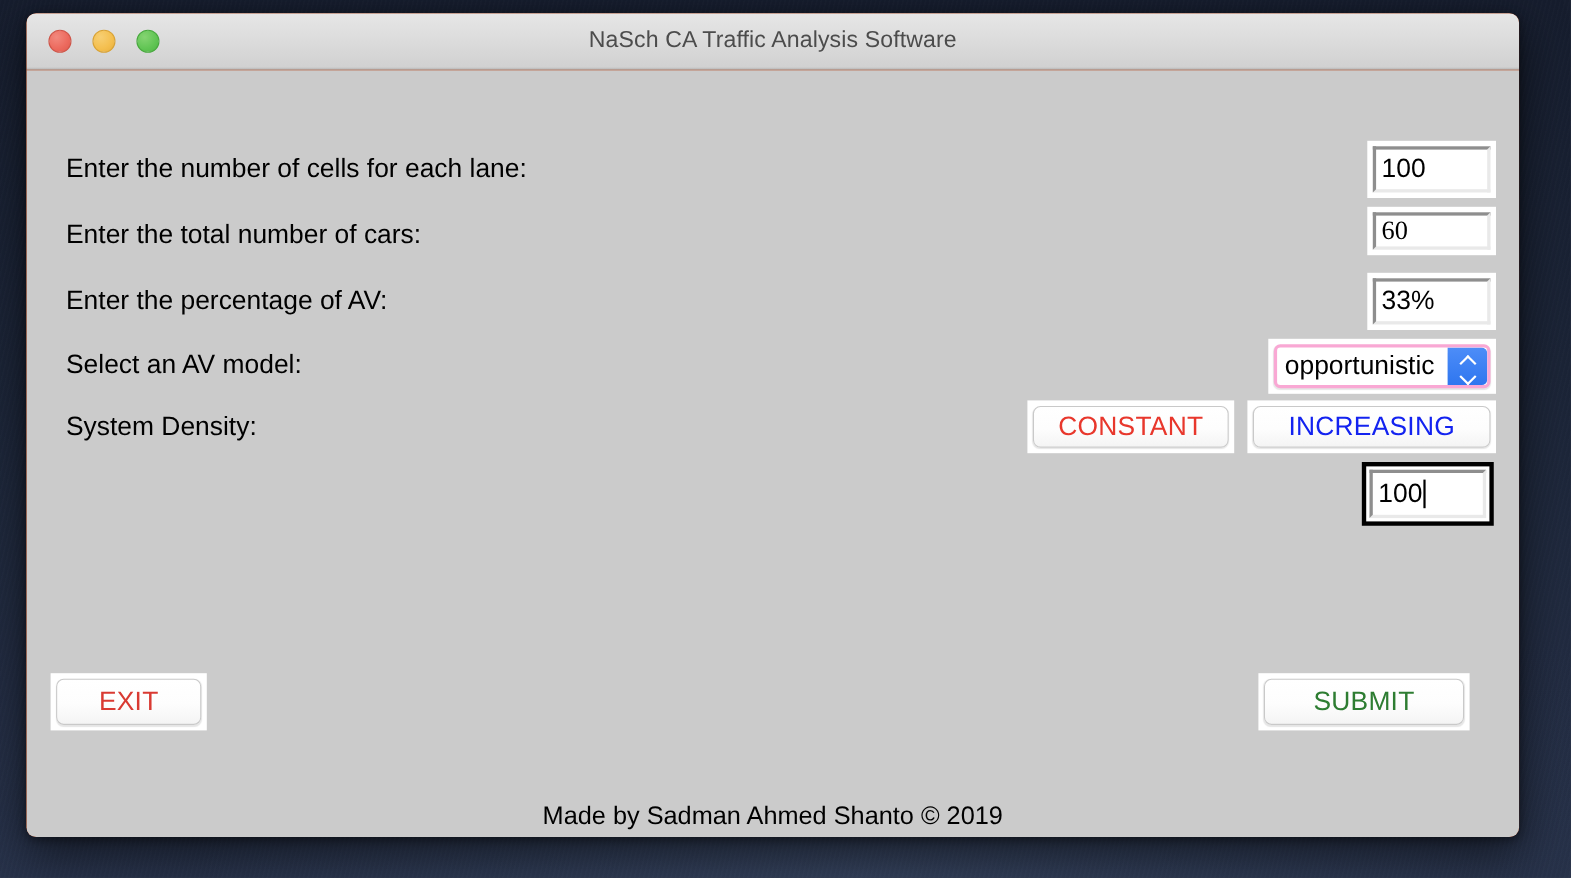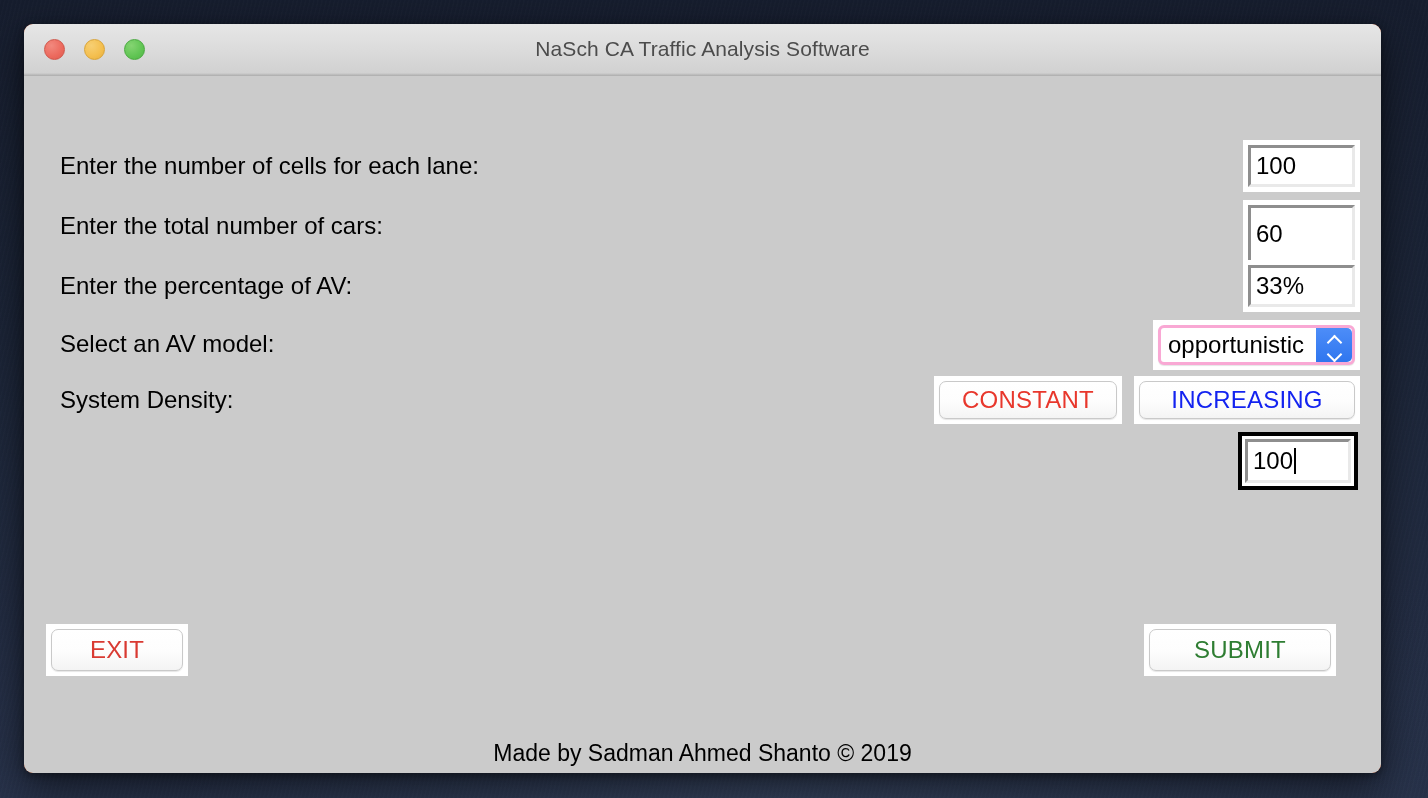--- a/index.html
+++ b/index.html
@@ -26,21 +26,21 @@
     inset: 0;
     background:
       repeating-linear-gradient(104deg, rgba(255,255,255,0.012) 0px, rgba(255,255,255,0.012) 1px, rgba(0,0,0,0.012) 2px, rgba(0,0,0,0.012) 4px);
     pointer-events: none;
   }
 
   
   #window {
     position: absolute;
     left: 24px;
-    top: 24px;
+    top: 12px;
     width: 1357px;
     height: 749px;
     border-radius: 9px;
     box-shadow: 0 14px 42px rgba(0,0,0,0.55), 0 2px 9px rgba(0,0,0,0.4);
     overflow: hidden;
     background: #c2410c;
   }
   #titlebar {
     position: relative;
     height: 51px;
@@ -243,21 +243,21 @@
 
     <div class="row" style="top:60px;">
       <div class="row-label">Enter the number of cells for each lane:</div>
       <div class="field-wrap" style="left:1219px; top:4px; width:117px; height:52px;">
         <div class="field">100</div>
       </div>
     </div>
 
     <div class="row" style="top:120px;">
       <div class="row-label">Enter the total number of cars:</div>
-      <div class="field-wrap" style="left:1219px; top:4px; width:117px; height:68px;">
+      <div class="field-wrap" style="left:1219px; top:4px; width:117px; height:44px;font-family:Liberation Serif, serif;">
         <div class="field">60</div>
       </div>
     </div>
 
     <div class="row" style="top:180px;">
       <div class="row-label">Enter the percentage of AV:</div>
       <div class="field-wrap" style="left:1219px; top:4px; width:117px; height:52px;">
         <div class="field">33%</div>
       </div>
     </div>

